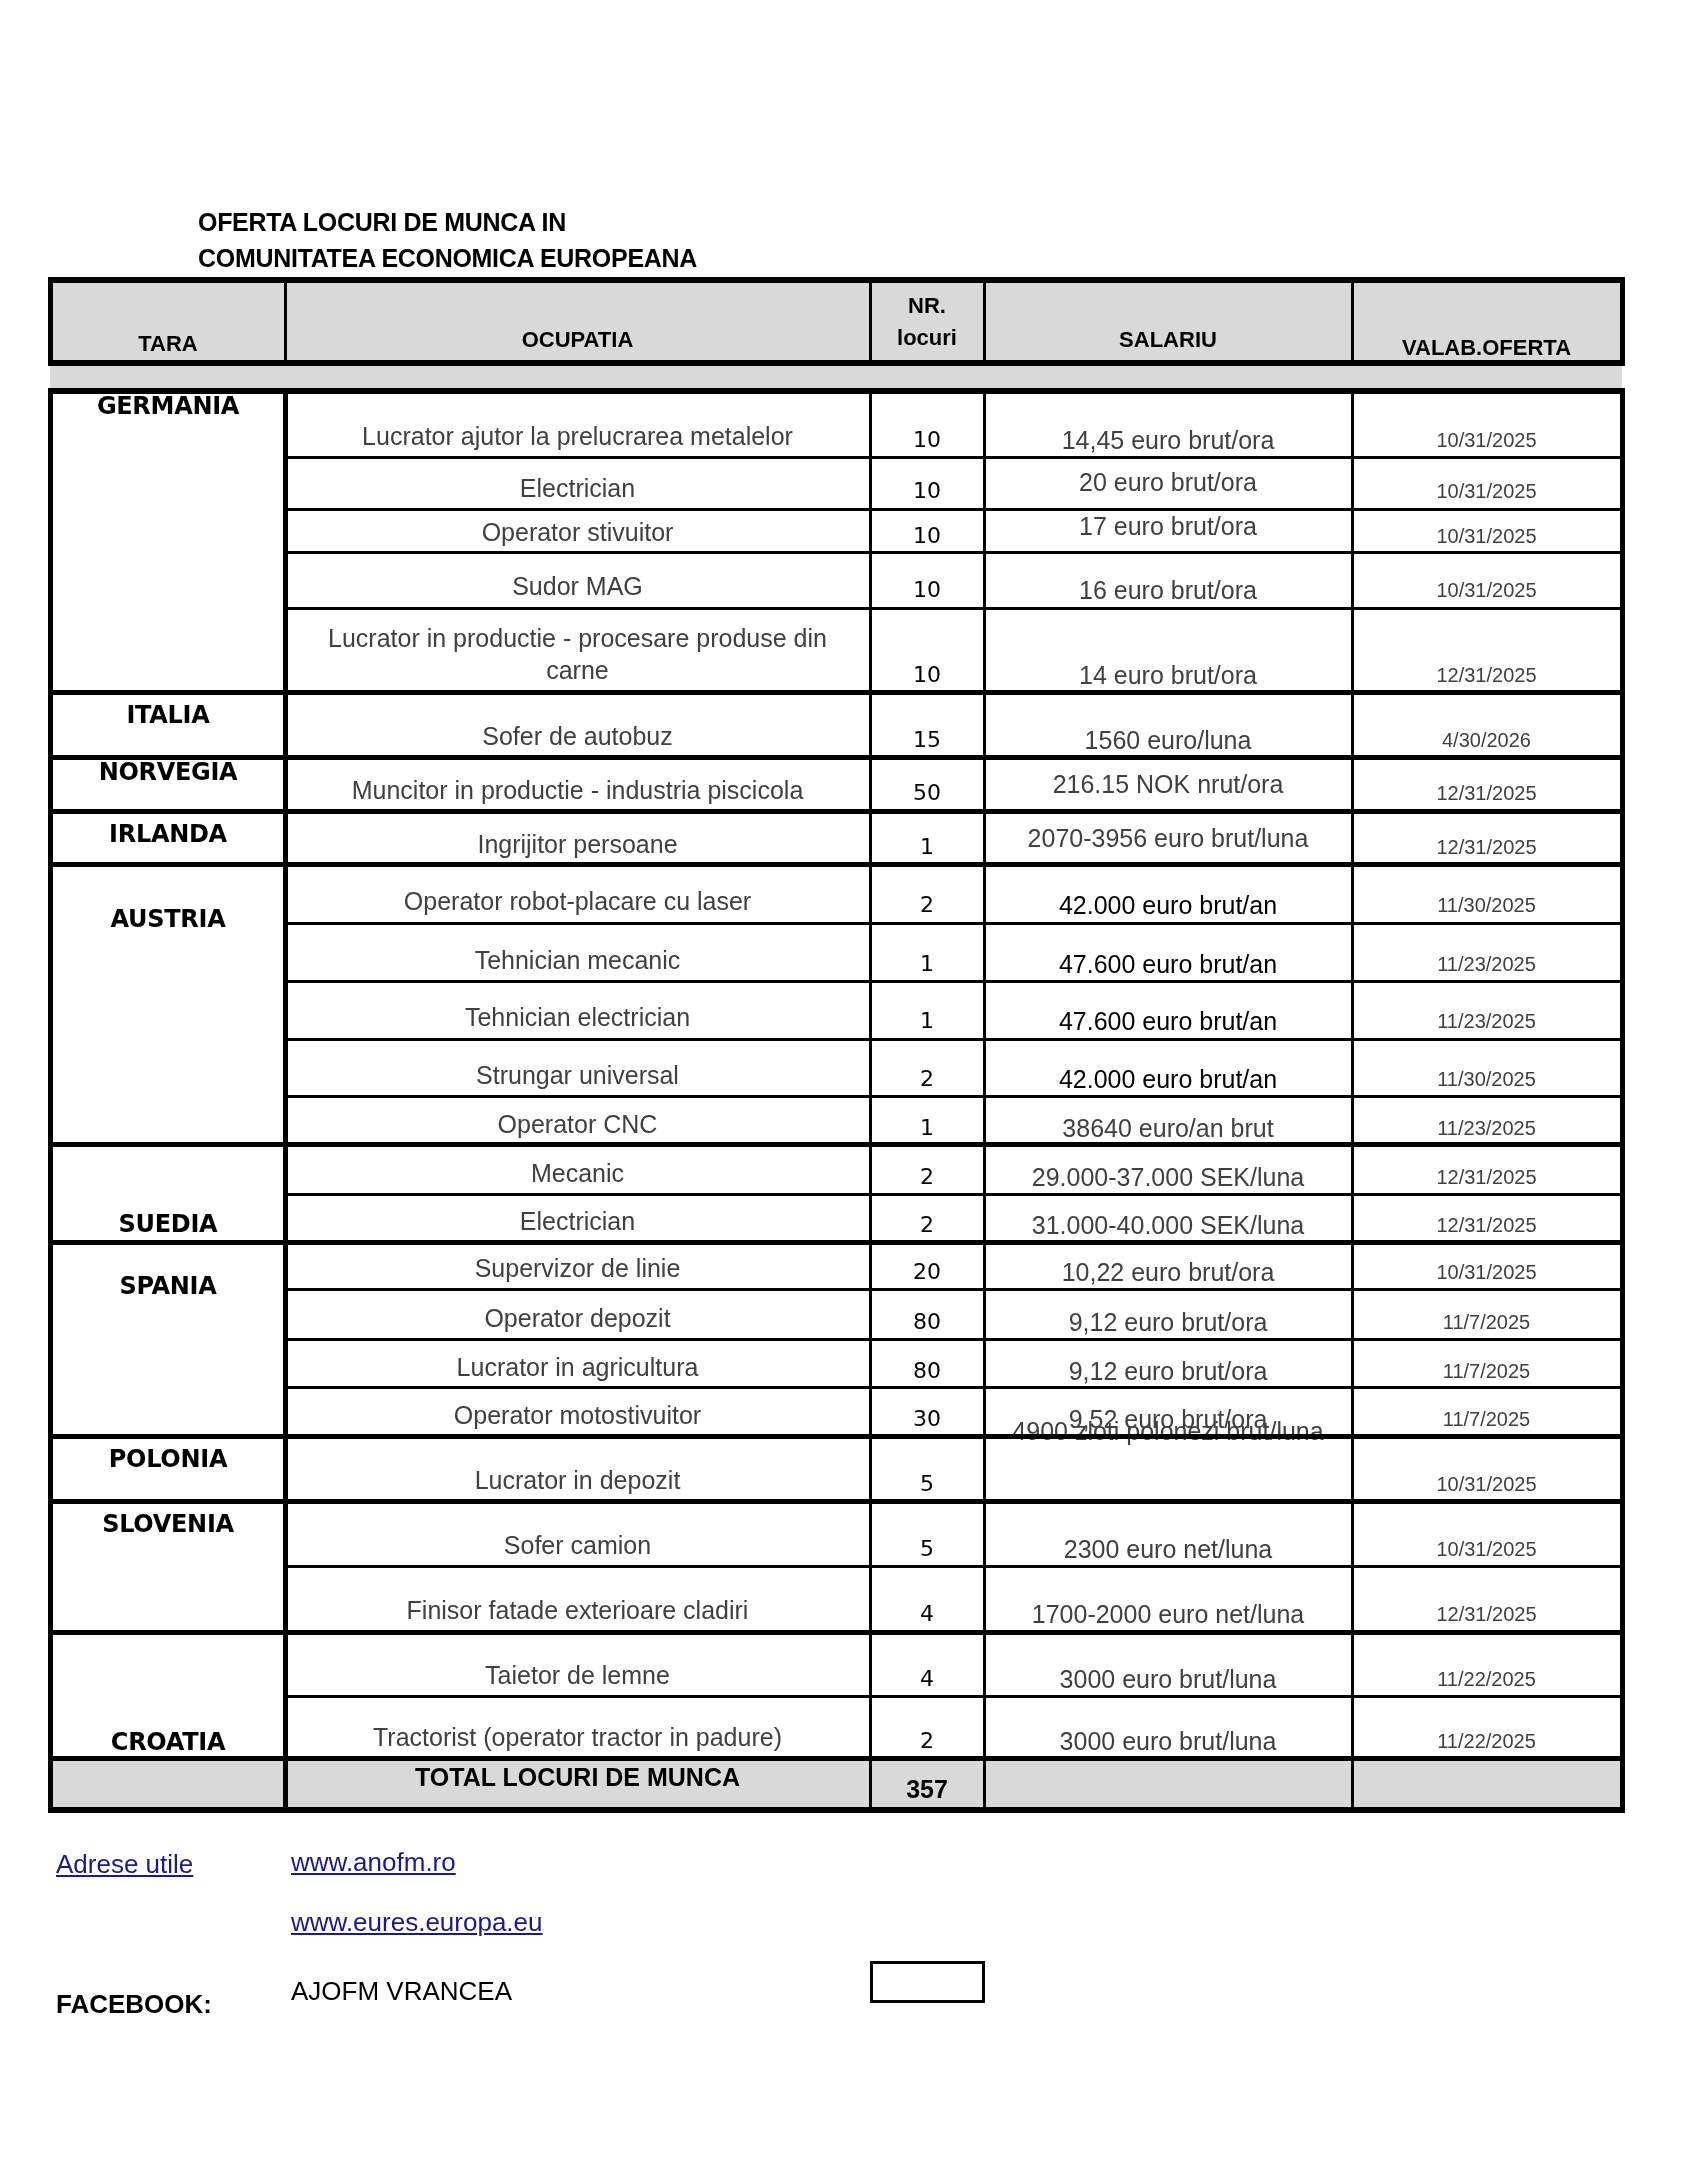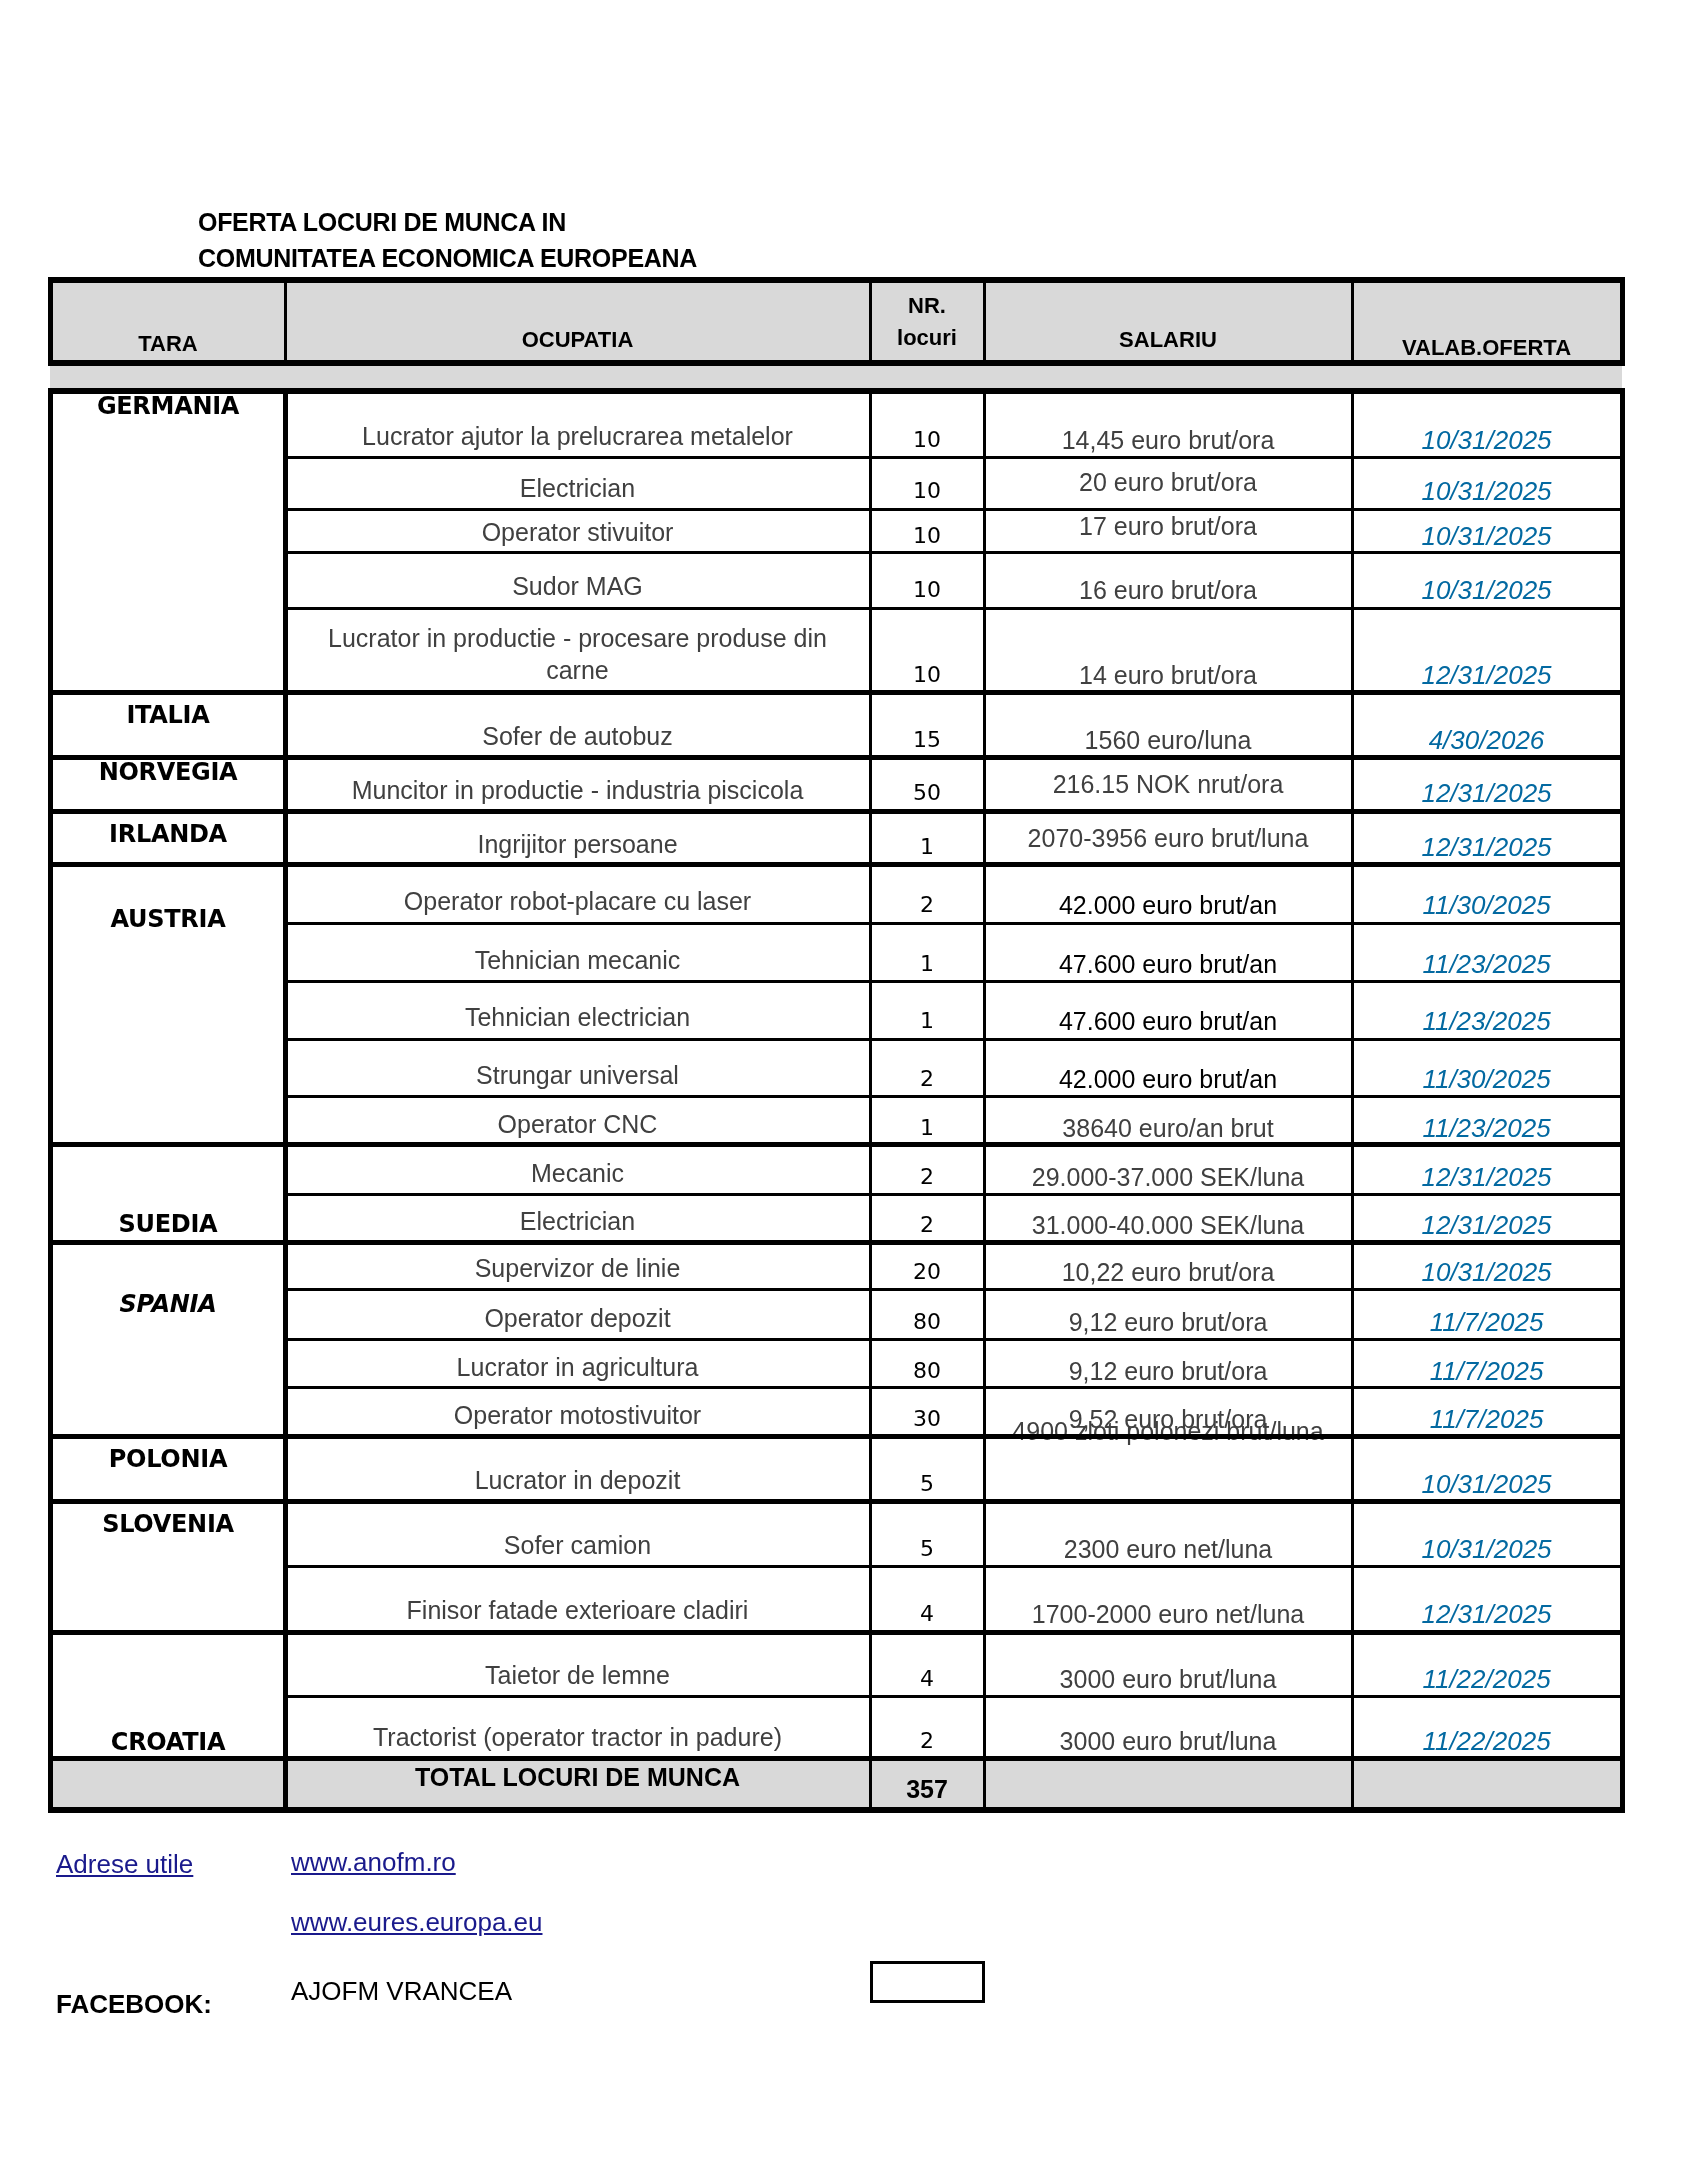--- a/index.html
+++ b/index.html
@@ -18,21 +18,21 @@
 
   .cell { position:absolute; box-sizing:border-box; display:flex; justify-content:center;
           text-align:center; font-size:26px; line-height:30px; padding:0 4px; }
   .cell.vb { align-items:flex-end; padding-bottom:2px; }
   .cell.vc { align-items:flex-start; }
   .cell.vt { align-items:flex-start; padding-top:4px; }
   .occ { color:#404040; font-size:25px; }
   .nr { color:#000; font-family:"DejaVu Sans", sans-serif; font-size:22px; }
   .sal { color:#404040; font-size:25px; }
   .sal.dark { color:#000; }
-  .date { color:#0369a1; font-size:26px;font-style:italic; }
+  .date { color:#404040; font-size:20px; }
   .country { font-family:"DejaVu Sans", sans-serif; font-weight:bold; font-size:24px; letter-spacing:-0.3px; }
   .hcell { font-weight:bold; font-size:22px; line-height:30px; }
   .total-label { font-weight:bold; font-size:25px; }
   .total-num { font-weight:bold; font-size:25px; font-family:"Liberation Sans", sans-serif; }
 
   .footer-text { position:absolute; font-size:26px; white-space:nowrap; }
   .link { color:#1a1a8c; text-decoration:underline; }
   #fb-label { font-weight:bold; }
   #empty-box { position:absolute; left:870px; top:1961px; width:115px; height:42px;
                box-sizing:border-box; border:3px solid #000; }
@@ -254,21 +254,21 @@
     </div>
     <div class="cell nr vb" style="left: 870px; top: 1194px; width: 114px; height: 48px;">
       <span>2</span>
     </div>
     <div class="cell sal vb" style="left: 984px; top: 1194px; width: 368px; height: 48px;">
       <span>31.000-40.000 SEK/luna</span>
     </div>
     <div class="cell date vb" style="left: 1352px; top: 1194px; width: 269px; height: 48px;">
       <span>12/31/2025</span>
     </div>
-    <div class="cell country vt" style="left: 50px; top: 1241px; width: 236px; height: 194px; padding-top: 48px; font-style: italic;">
+    <div class="cell country vt" style="left: 50px; top: 1241px; width: 236px; height: 194px; padding-top: 30px;">
       <span>SPANIA</span>
     </div>
     <div class="cell occ vb" style="left: 285px; top: 1241px; width: 585px; height: 44px;">
       <span>Supervizor de linie</span>
     </div>
     <div class="cell nr vb" style="left: 870px; top: 1241px; width: 114px; height: 48px;">
       <span>20</span>
     </div>
     <div class="cell sal vb" style="left: 984px; top: 1241px; width: 368px; height: 48px;">
       <span>10,22 euro brut/ora</span>

